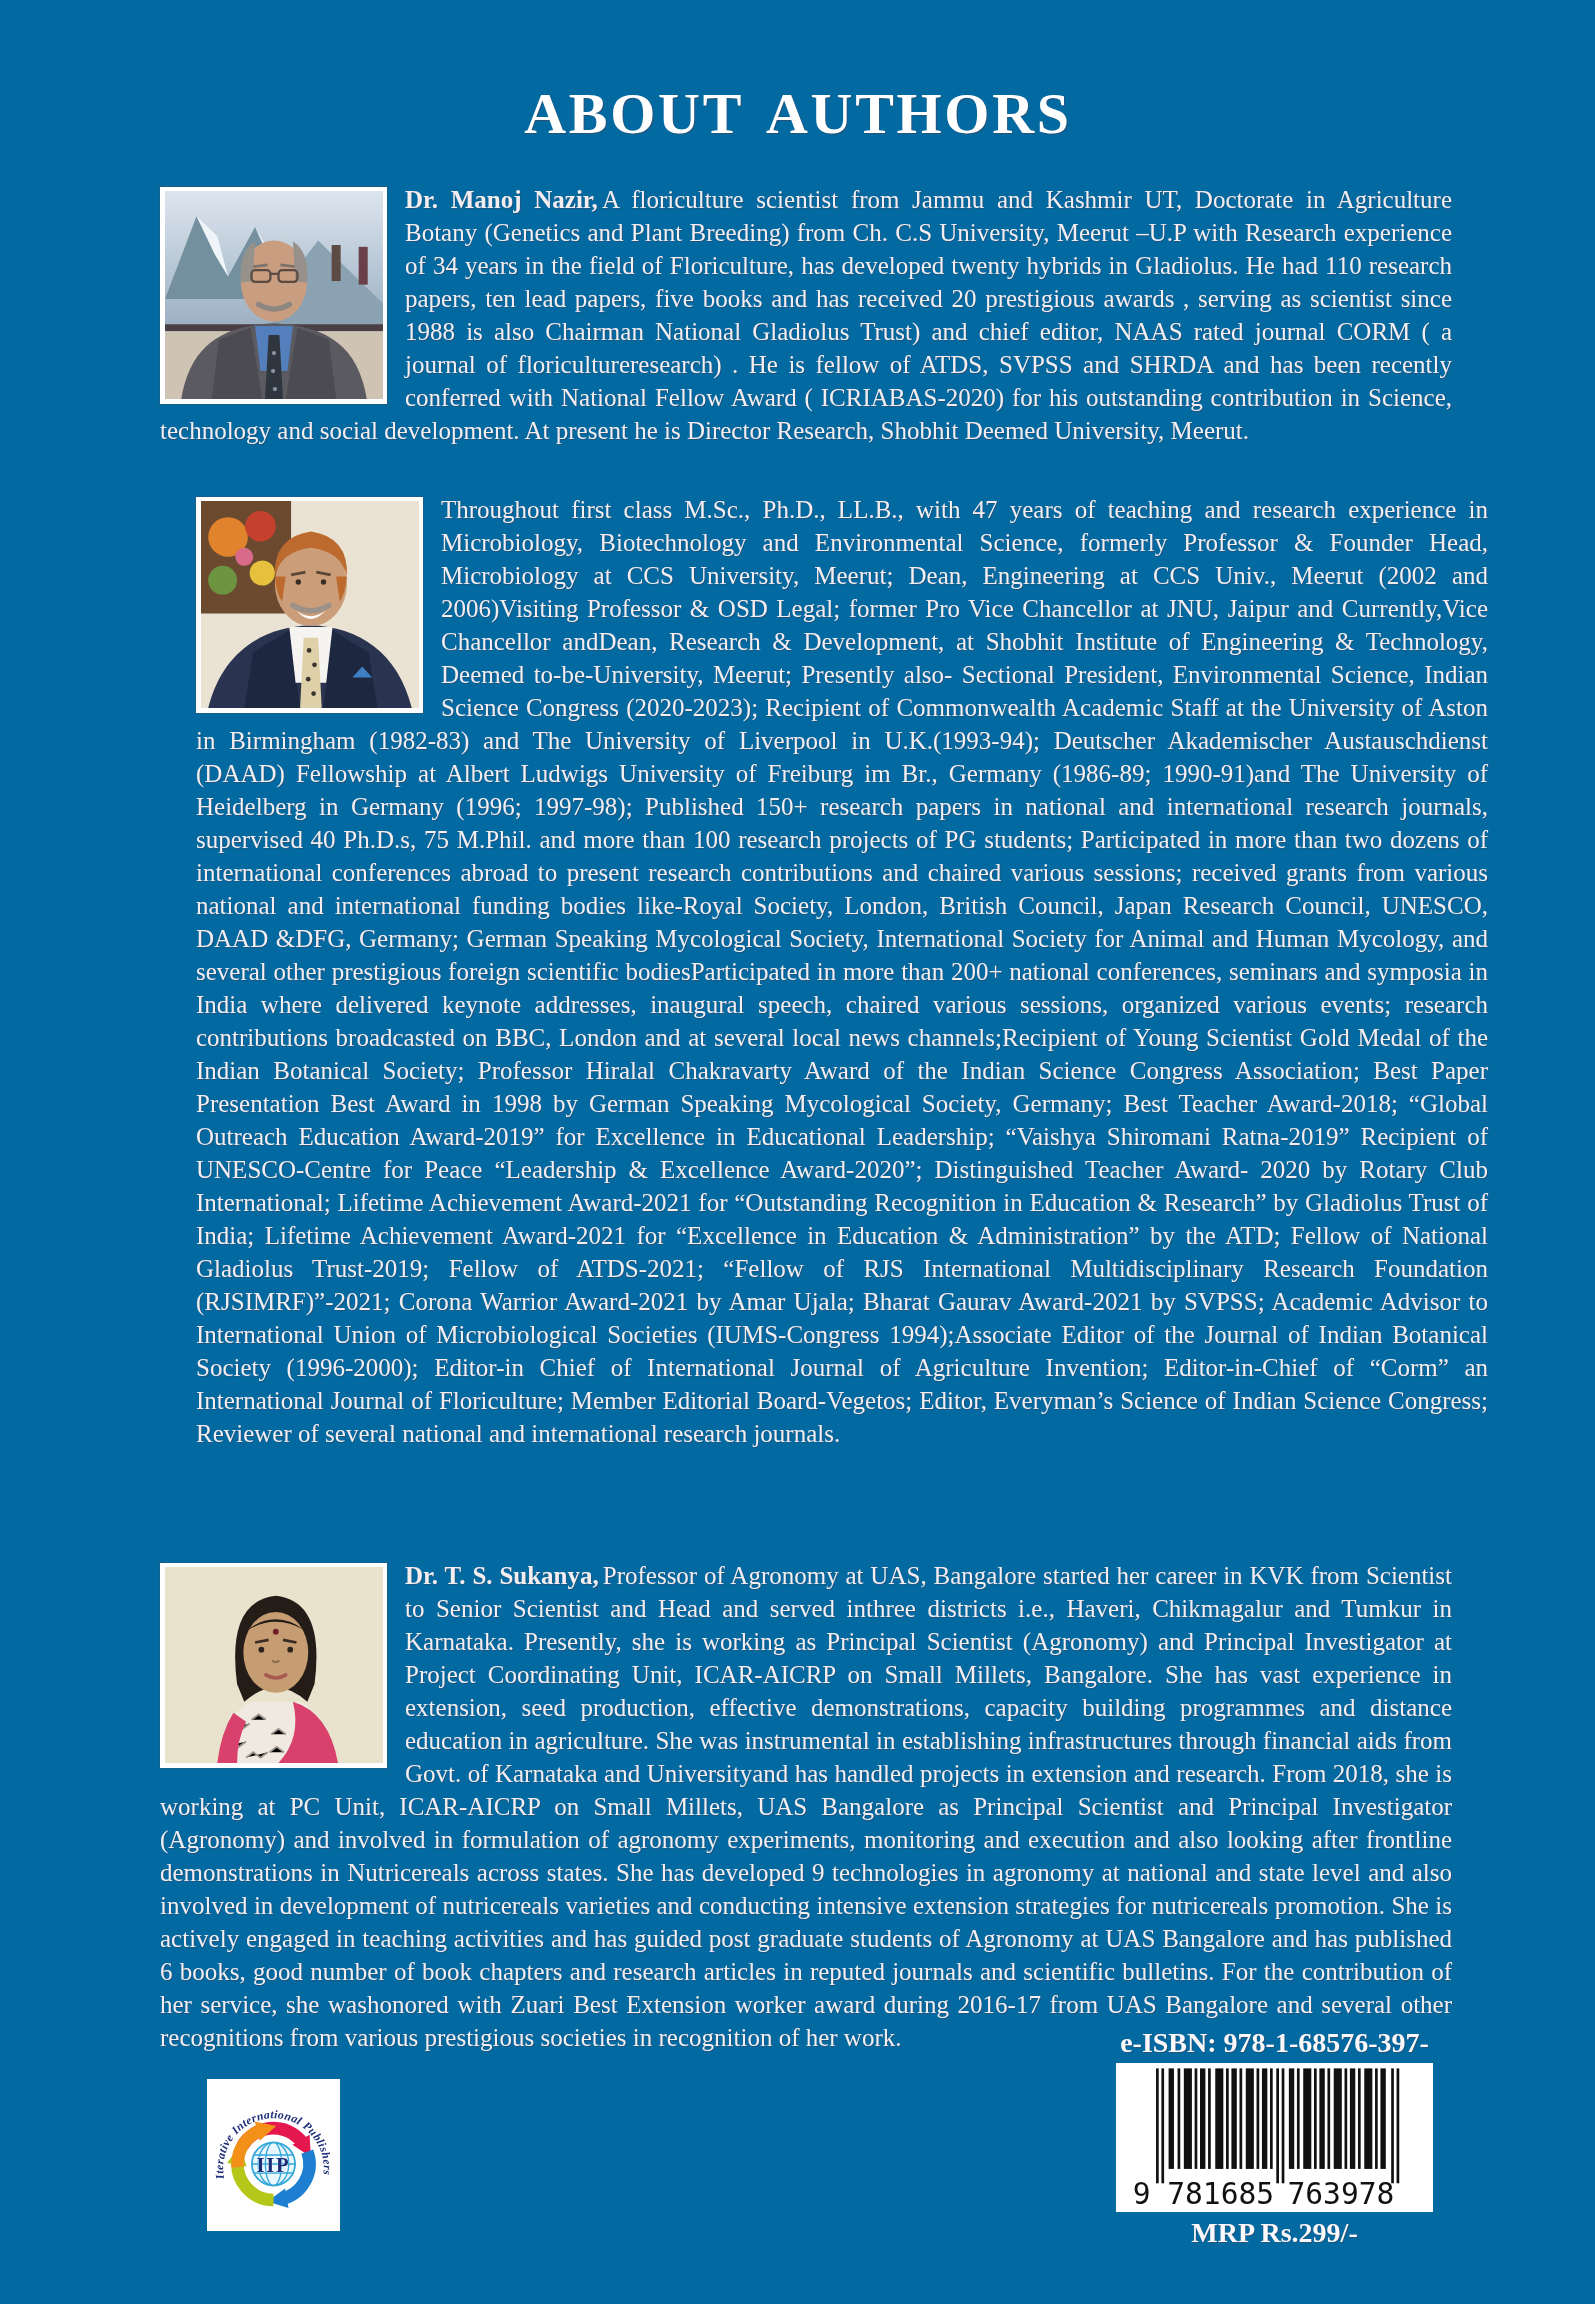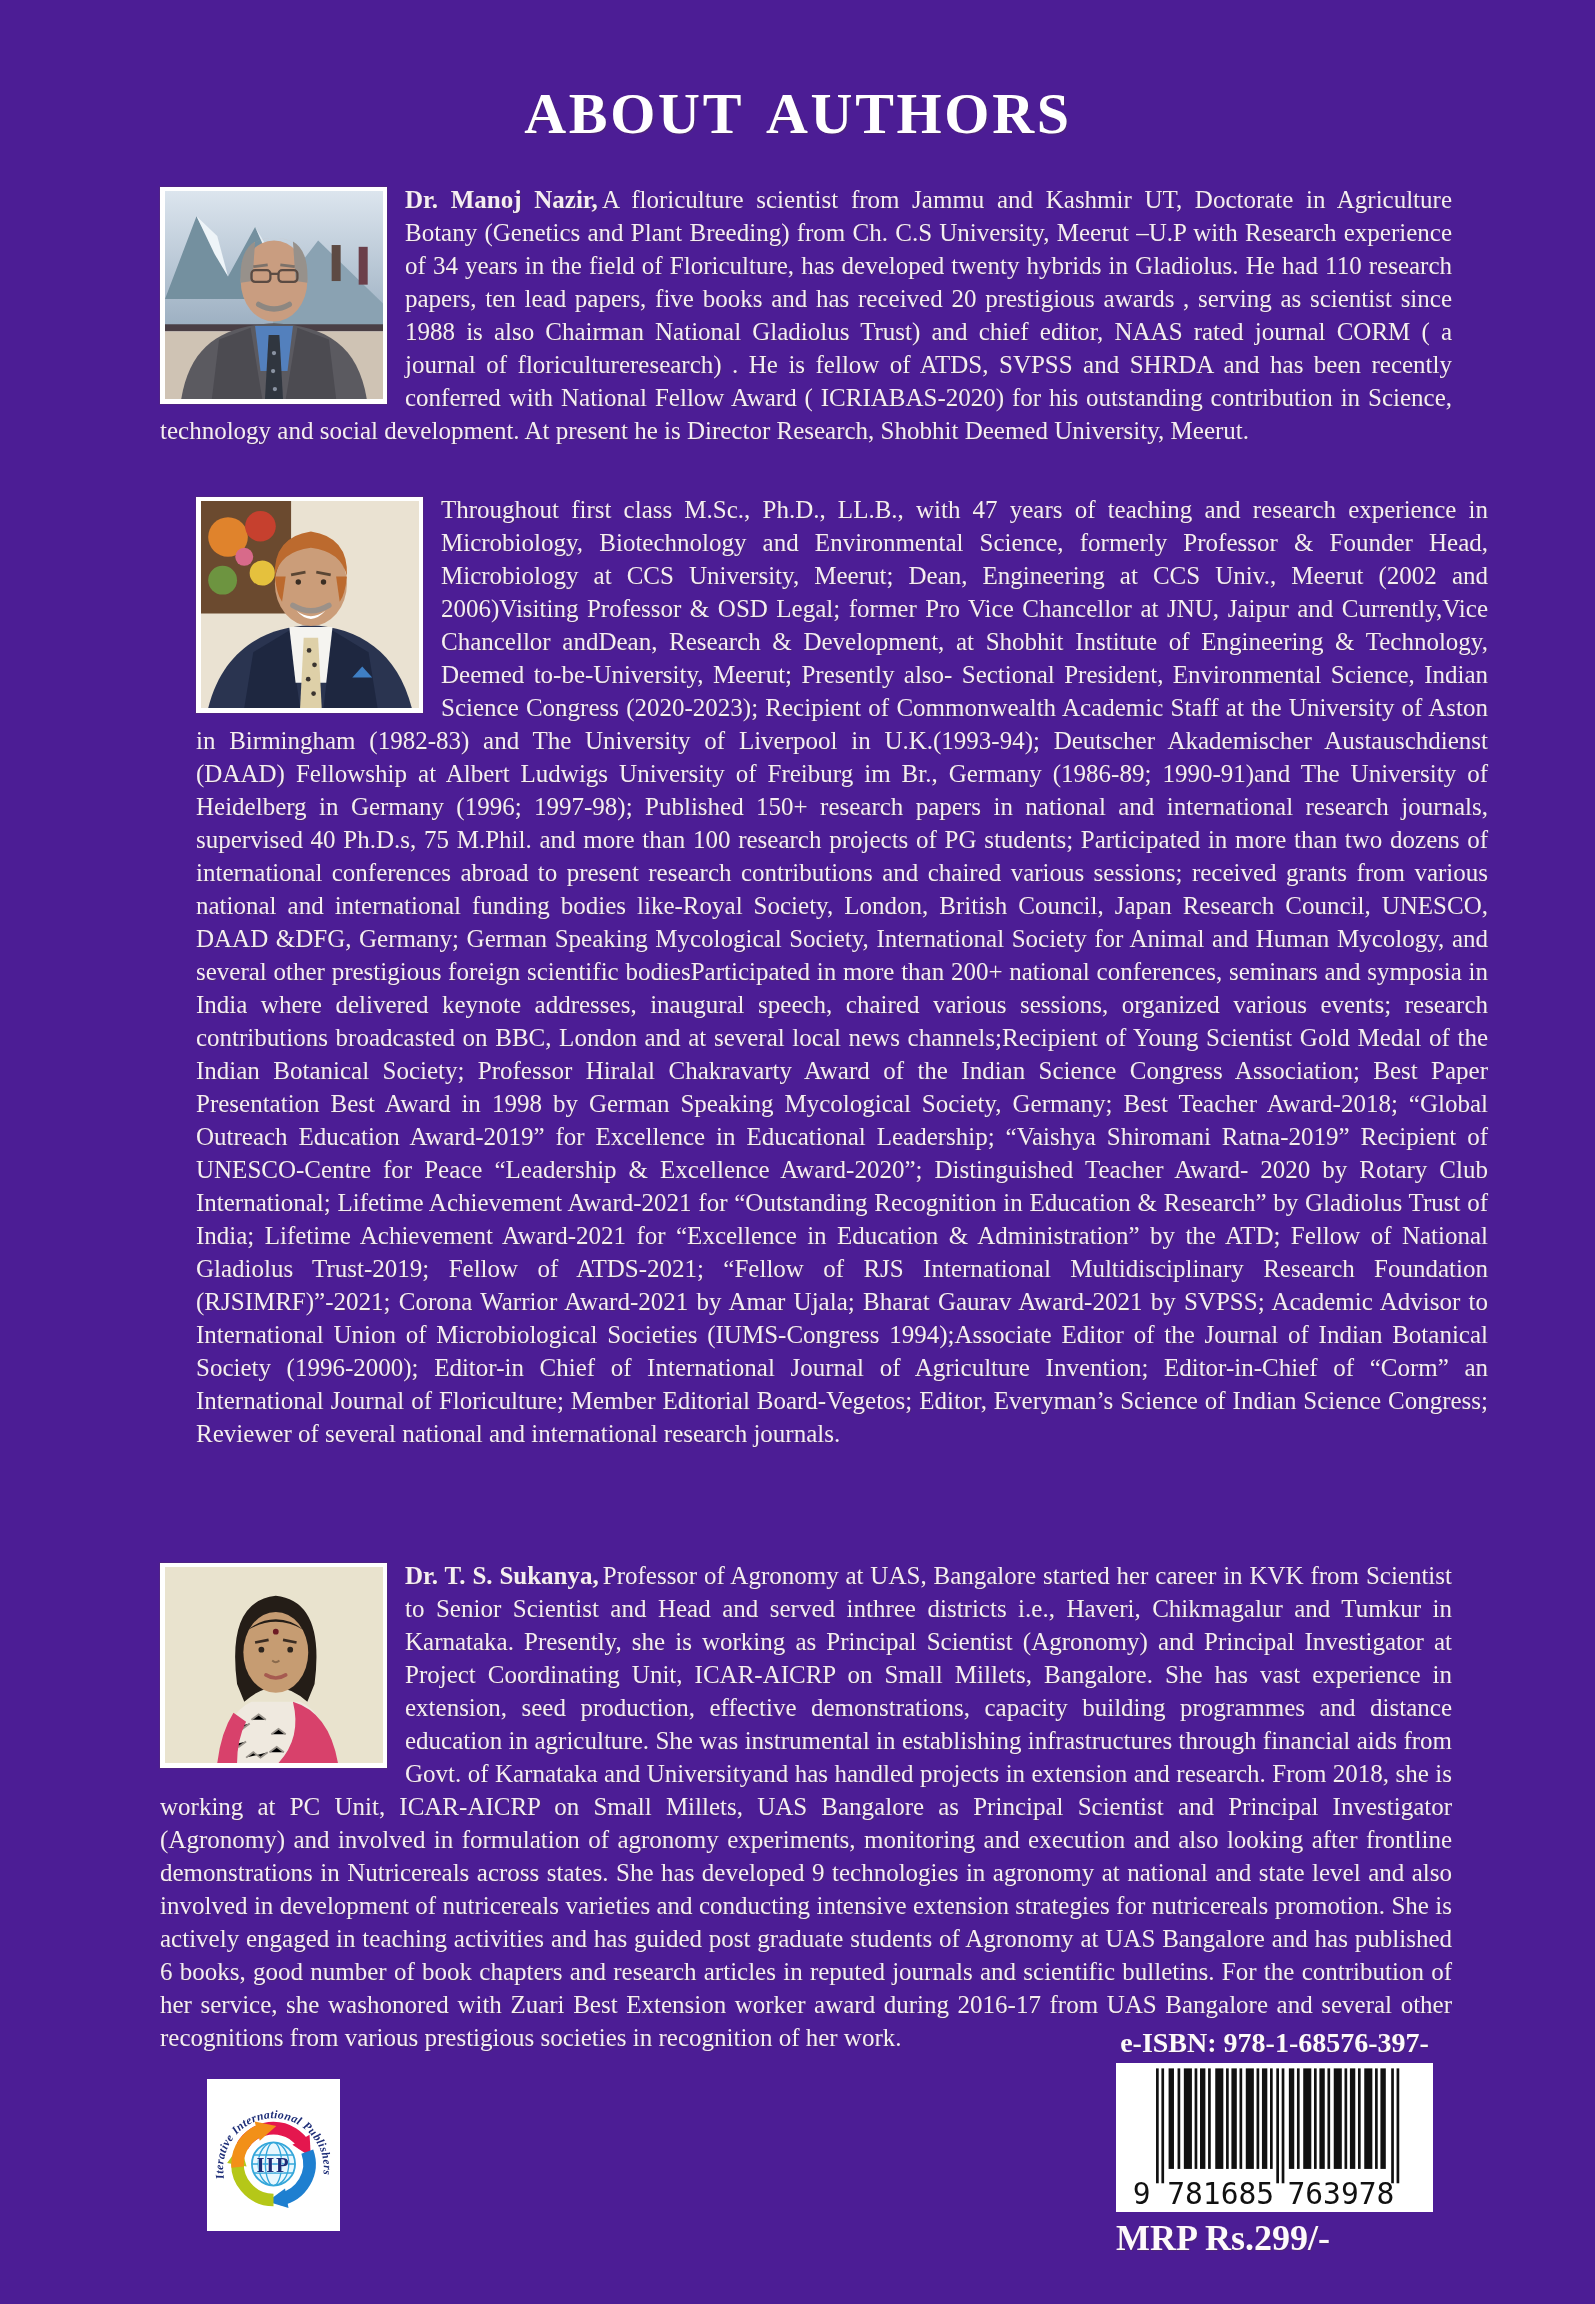--- a/index.html
+++ b/index.html
@@ -1,19 +1,19 @@
 <!DOCTYPE html>
 <html style="font-size:14.4px"><head>
 <meta charset="utf-8">
 <style>
   html,body{margin:0;padding:0;background:#6e5a64;}
   .page{
     position:relative;
     width:1596px;height:2304px;
-    background:#4c1d95;
+    background:#0369a1;
     overflow:hidden;
     font-family:"Liberation Serif", serif;
     color:#f5eef1;
   }
   .page-title{
     margin:85px 0 0 0;
     text-align:center;
     font-size:58px;
     line-height:1;
     font-weight:bold;
@@ -61,22 +61,22 @@
   }
   .barcode-box{
     position:absolute;
     left:1116px;top:2063px;width:317px;height:149px;
     background:#ffffff;
   }
   .barcode-box svg{display:block;width:100%;height:100%;}
   .mrp-line{
     position:absolute;
     left:1116px;top:2217px;width:317px;
-    text-align:left;
-    font-size:36px;font-weight:bold;
+    text-align:center;
+    font-size:28px;font-weight:bold;
     color:#fdf9fb;
     text-shadow:0.9px 0.9px 0 rgba(80,55,70,.4);
   }
   .logo-box{
     position:absolute;
     left:207px;top:2079px;width:133px;height:152px;
     background:#ffffff;
   }
   .logo-box svg{display:block;width:100%;height:100%;}
 </style>

